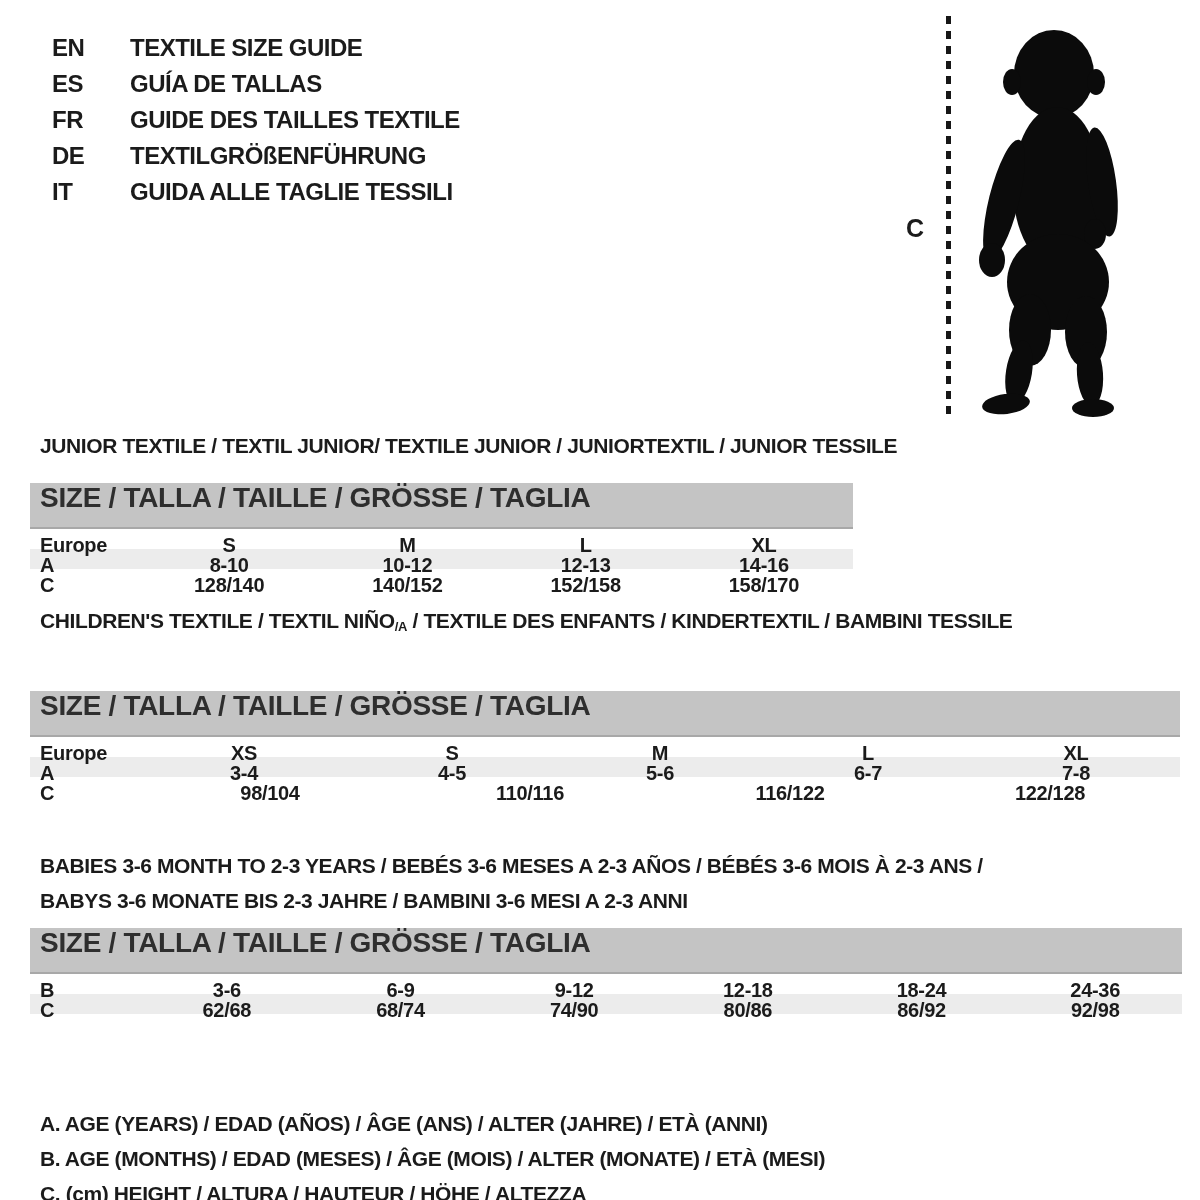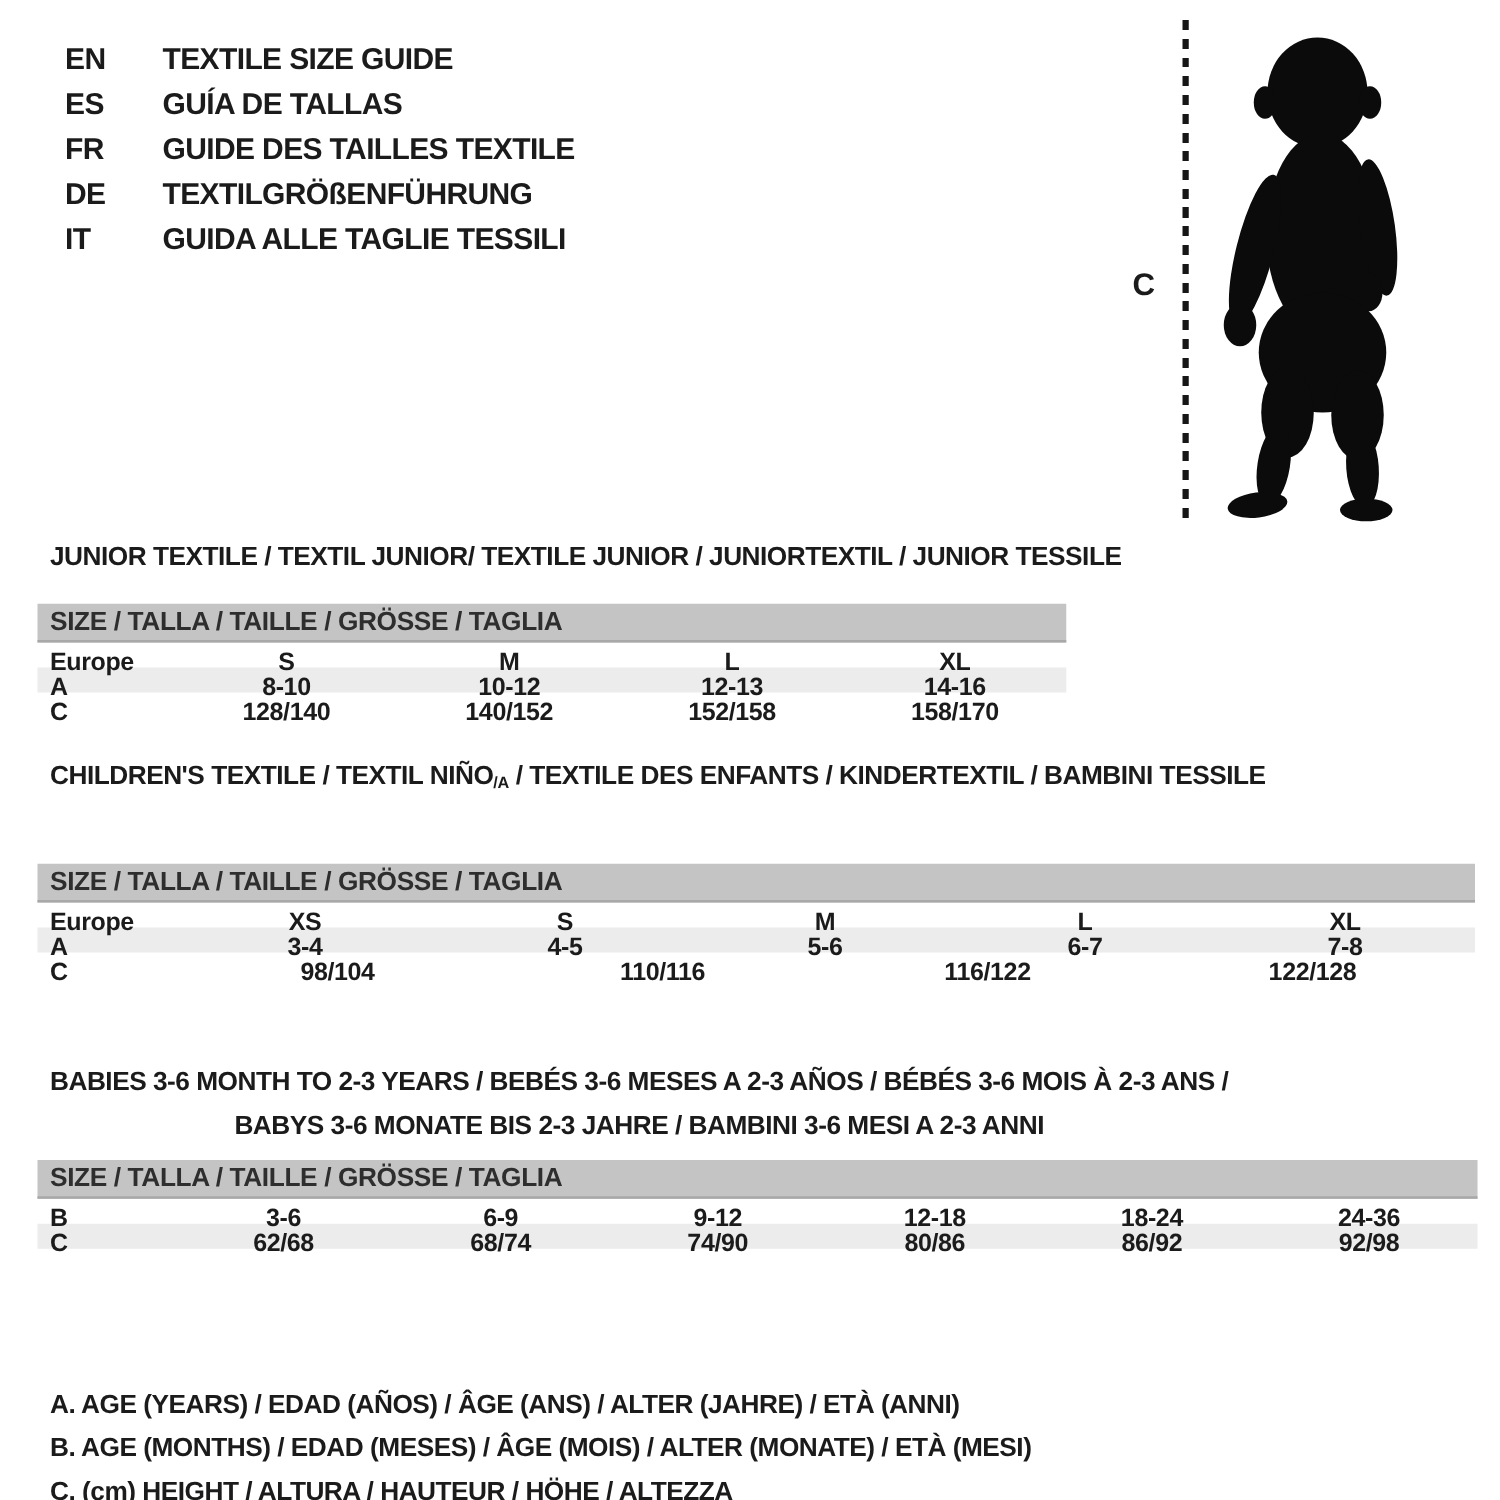--- a/index.html
+++ b/index.html
@@ -19,30 +19,30 @@
 
   
   .measure-line {
     left:946px; top:16px; width:5px; height:400px;
     background:repeating-linear-gradient(to bottom, #161616 0 8px, transparent 8px 15px);
   }
   .measure-label { left:906px; top:214px; font-size:25px; }
   .baby-svg { left:962px; top:22px; }
 
   
-  .sg-title { font-size:21px; letter-spacing:-0.4px; white-space:nowrap; line-height:24px;text-align:center; }
+  .sg-title { font-size:21px; letter-spacing:-0.4px; white-space:nowrap; line-height:24px; }
   .sg-title-multi { line-height:35px; }
   .title-sub { font-size:13px; position:relative; top:3px; letter-spacing:-0.3px; }
 
   
   .sg-table { background:#ffffff; }
   .size-bar {
-    height:31px; line-height:29px; background:#c4c4c4;
+    height:46px; line-height:29px; background:#c4c4c4;
     border-bottom:2px solid #a8a8a8; padding-left:10px;
-    font-size:21px; color:#2e2e2e; letter-spacing:-0.3px; white-space:nowrap;
+    font-size:28px; color:#2e2e2e; letter-spacing:-0.3px; white-space:nowrap;
   }
   .t-row { display:flex; height:20px; line-height:32px; font-size:20px; letter-spacing:-0.3px; }
   .t-row.shaded { background:#ececec; }
   .t-label { width:110px; padding-left:10px; }
   .t-cell  { flex:1; text-align:center; }
 
   #table-junior   { left:30px; top:483px; width:823px;  }
   #table-children { left:30px; top:691px; width:1150px; }
   #table-babies   { left:30px; top:928px; width:1152px; }
   #title-junior   { left:40px; top:434px; }

